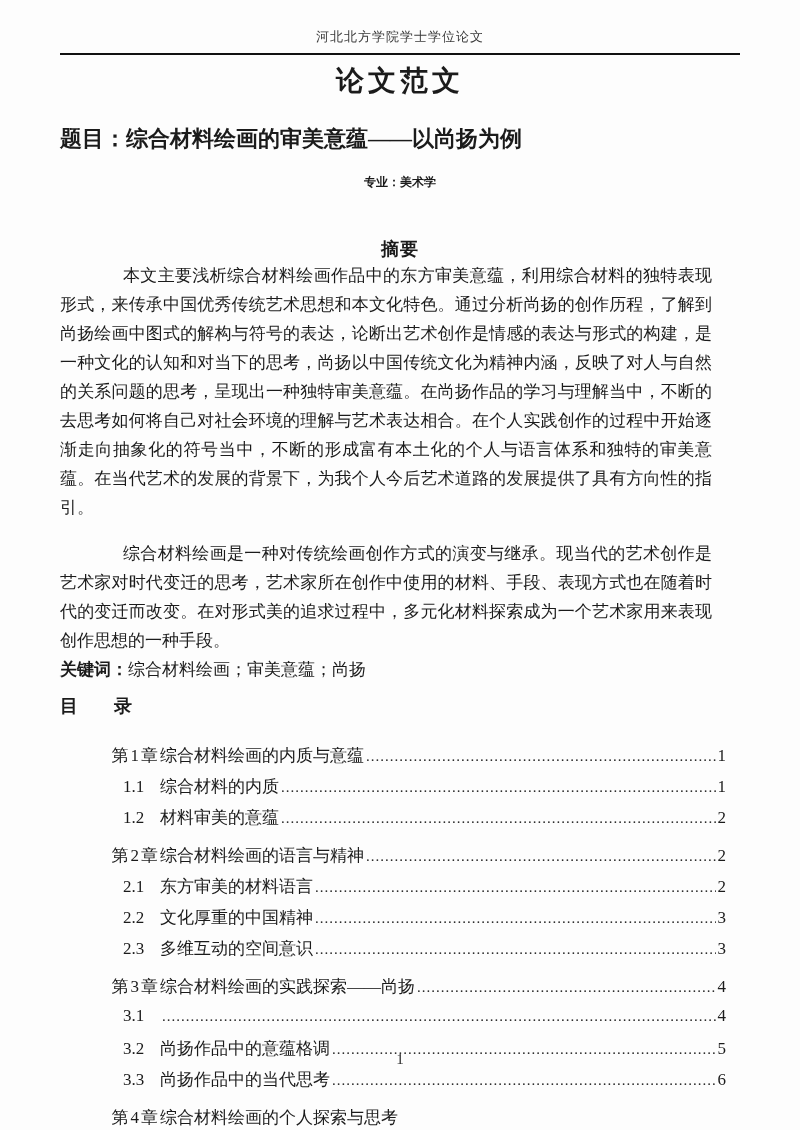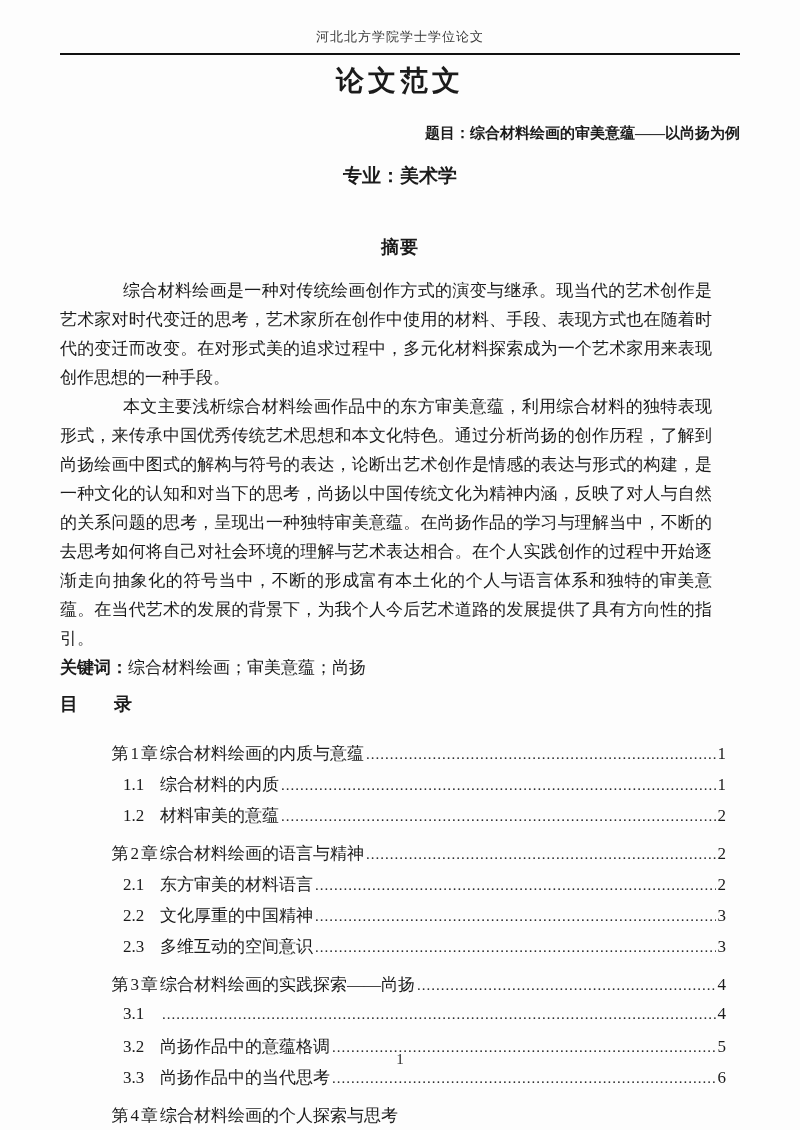--- a/index.html
+++ b/index.html
@@ -24,28 +24,28 @@
     border-bottom: 2px solid #111;
   }
   .doc-title {
     text-align: center;
     font-size: 28px;
     font-weight: bold;
     margin-top: 7px;
     letter-spacing: 4px;
   }
   .subject-line {
-    text-align: right;
-    font-size: 15px;
+    text-align: left;
+    font-size: 22px;
     font-weight: bold;
     margin-top: 24px;
   }
   .major-line {
     text-align: center;
-    font-size: 19px;
+    font-size: 12px;
     font-weight: bold;
     margin-top: 20px;
   }
   .abstract-heading {
     text-align: center;
     font-size: 18px;
     font-weight: bold;
     margin-top: 46px;
     letter-spacing: 1px;
   }
@@ -117,22 +117,22 @@
 
   <h1 class="doc-title">论文范文</h1>
 
   <div class="subject-line">题目：综合材料绘画的审美意蕴——以尚扬为例</div>
 
   <div class="major-line">专业：美术学</div>
 
   <div class="abstract-heading">摘要</div>
 
   <div class="body-block">
+    <p class="body-para">本文主要浅析综合材料绘画作品中的东方审美意蕴，利用综合材料的独特表现形式，来传承中国优秀传统艺术思想和本文化特色。通过分析尚扬的创作历程，了解到尚扬绘画中图式的解构与符号的表达，论断出艺术创作是情感的表达与形式的构建，是一种文化的认知和对当下的思考，尚扬以中国传统文化为精神内涵，反映了对人与自然的关系问题的思考，呈现出一种独特审美意蕴。在尚扬作品的学习与理解当中，不断的去思考如何将自己对社会环境的理解与艺术表达相合。在个人实践创作的过程中开始逐渐走向抽象化的符号当中，不断的形成富有本土化的个人与语言体系和独特的审美意蕴。在当代艺术的发展的背景下，为我个人今后艺术道路的发展提供了具有方向性的指引。</p>
     <p class="body-para first">综合材料绘画是一种对传统绘画创作方式的演变与继承。现当代的艺术创作是艺术家对时代变迁的思考，艺术家所在创作中使用的材料、手段、表现方式也在随着时代的变迁而改变。在对形式美的追求过程中，多元化材料探索成为一个艺术家用来表现创作思想的一种手段。</p>
-    <p class="body-para">本文主要浅析综合材料绘画作品中的东方审美意蕴，利用综合材料的独特表现形式，来传承中国优秀传统艺术思想和本文化特色。通过分析尚扬的创作历程，了解到尚扬绘画中图式的解构与符号的表达，论断出艺术创作是情感的表达与形式的构建，是一种文化的认知和对当下的思考，尚扬以中国传统文化为精神内涵，反映了对人与自然的关系问题的思考，呈现出一种独特审美意蕴。在尚扬作品的学习与理解当中，不断的去思考如何将自己对社会环境的理解与艺术表达相合。在个人实践创作的过程中开始逐渐走向抽象化的符号当中，不断的形成富有本土化的个人与语言体系和独特的审美意蕴。在当代艺术的发展的背景下，为我个人今后艺术道路的发展提供了具有方向性的指引。</p>
     <div class="keywords-line">
       <span class="kw-label">关键词：</span><span>综合材料绘画；审美意蕴；尚扬</span>
     </div>
   </div>
 
   <div class="toc-heading">目　　录</div>
 
   <div class="toc-list">
 
     <div class="toc-row chapter">

